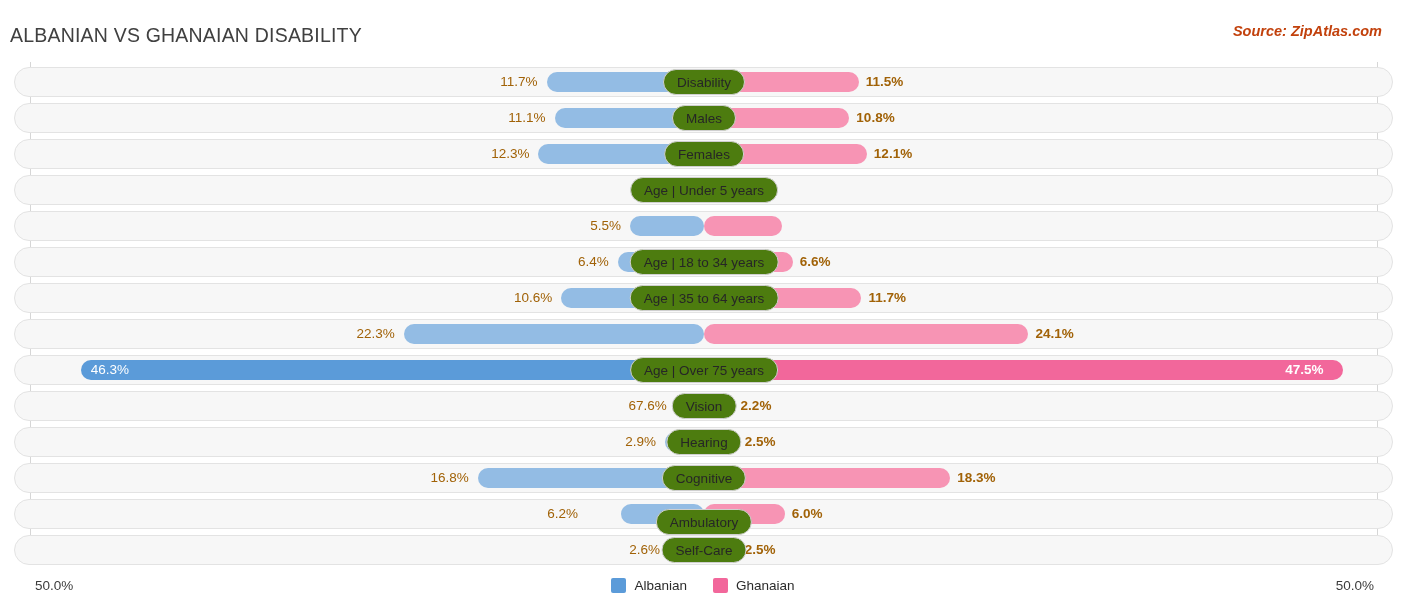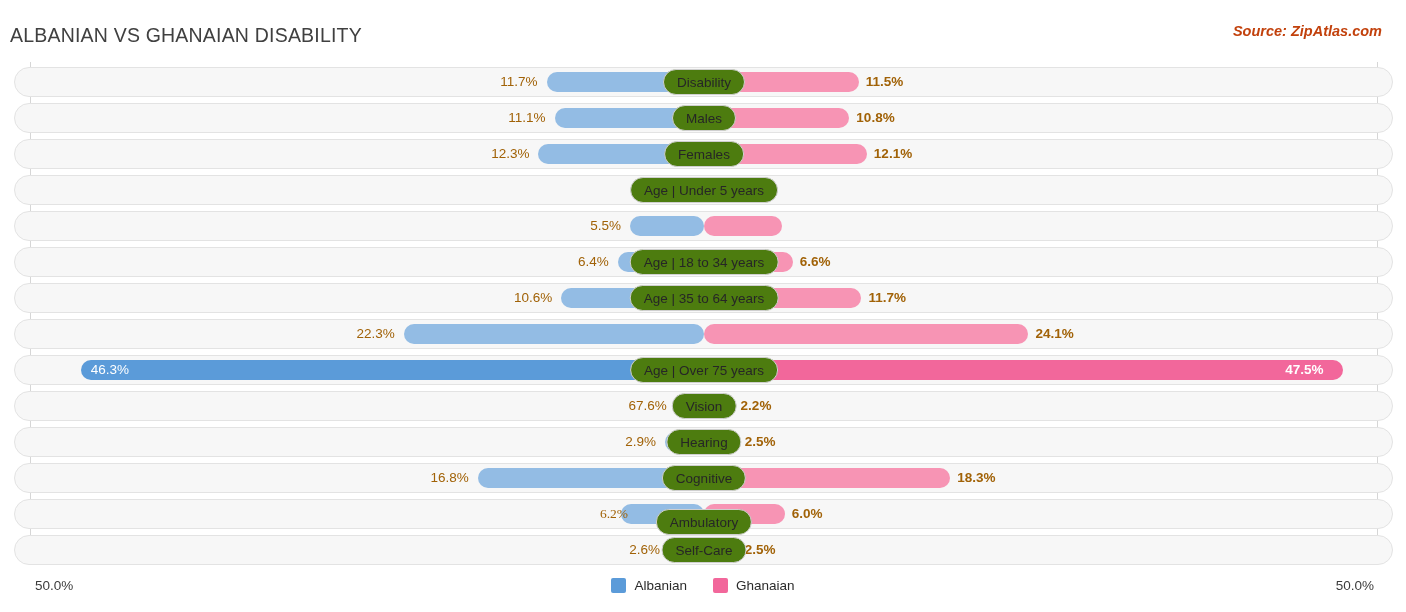--- a/index.html
+++ b/index.html
@@ -267,21 +267,21 @@
           <div class="bar bar-right" style="left: 689px; width: 246.318px;"></div>
           <div class="val val-left" style="right: 923.128px;">16.8%</div>
           <div class="val val-right" style="left: 942.318px;">18.3%</div>
           <div class="center-pill" style="left: 689px;">Cognitive</div>
         </div>
       </div>
       <div class="row" style="top: 437px;">
         <div class="row-inner">
           <div class="bar bar-left" style="left: 605.548px; width: 83.452px;"></div>
           <div class="bar bar-right" style="left: 689px; width: 80.76px;"></div>
-          <div class="val val-left" style="right: 764px; font-family: Liberation Serif, serif;">6.2%</div>
+          <div class="val val-left" style="right: 814px;">6.2%</div>
           <div class="val val-right" style="left: 776.76px;">6.0%</div>
           <div class="center-pill" style="left: 689px; margin-top: 8px;">Ambulatory</div>
         </div>
       </div>
       <div class="row" style="top: 473px;">
         <div class="row-inner">
           <div class="bar bar-left" style="left: 654.004px; width: 34.996px;"></div>
           <div class="bar bar-right" style="left: 689px; width: 33.65px;"></div>
           <div class="val val-left" style="right: 731.996px;">2.6%</div>
           <div class="val val-right" style="left: 729.65px;">2.5%</div>

